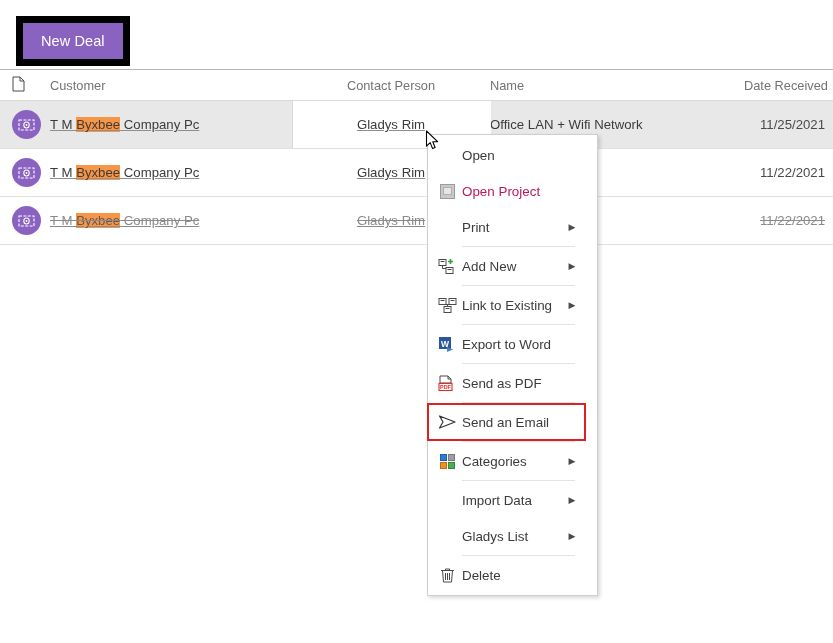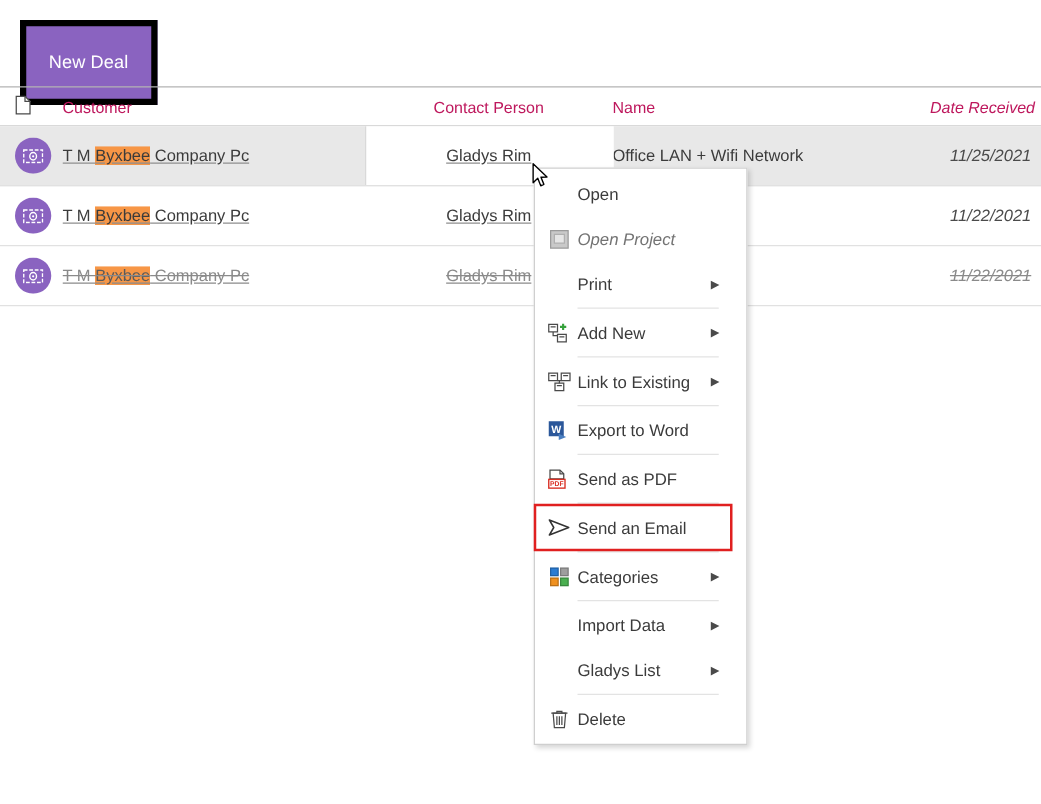--- a/index.html
+++ b/index.html
@@ -19,24 +19,24 @@
 
   
   #toolbar {
     height: 69px;
     box-sizing: border-box;
     padding: 16px 0 0 16px;
   }
   #new-deal-button {
     display: inline-block;
     background: #8a63c0;
-    border: 5px solid #000000;
+    border: 7px solid #000000;
     color: #ffffff;
     font-size: 14.5px;
-    padding: 11px 18px;
+    padding: 0 18px;
     height: 36px;
     line-height: 36px;
     cursor: pointer;
     user-select: none;
     letter-spacing: .1px;
     text-align: center;
   }
 
   
   #grid {
@@ -50,34 +50,34 @@
     box-sizing: border-box;
     border-bottom: 1px solid #e1e1e1;
     position: relative;
   }
   #header-row {
     height: 31px;
     border-bottom: 1px solid #d9d9d9;
     color: #7a7a7a;
     font-size: 12.8px;
   }
-  #header-row .cell { color: #be185d; }
+  #header-row .cell { color: #737373; }
 
   .cell {
     box-sizing: border-box;
     flex: 0 0 auto;
     padding-left: 0;
     overflow: hidden;
     white-space: nowrap;
   }
   .col-icon   { width: 50px; padding-left: 12px; }
   .col-cust   { width: 242px; }
   .col-contact{ width: 198px; text-align: center; }
   .col-name   { width: 254px; }
-  .col-date   { width: 89px; text-align: right; padding-right: 8px; font-style: italic; }
+  .col-date   { width: 89px; text-align: right; padding-right: 8px; }
 
   
   .row-selected { background: #e8e8e8; }
   .row-selected .col-contact,
   .row-selected .col-icon {
     background: transparent;
   }
   
   .selected-notch {
     position: absolute;
@@ -138,21 +138,21 @@
     display: flex;
     align-items: center;
     height: 36px;
     padding: 0 8px 0 6px;
     font-size: 13.4px;
     color: #3b3b3b;
     cursor: pointer;
     position: relative;
     box-sizing: border-box;
   }
-  .menu-item.disabled { color: #737373; cursor: default; font-style: italic; }
+  .menu-item.disabled { color: #be185d; cursor: default; }
   .mi-icon {
     width: 26px;
     min-width: 26px;
     height: 20px;
     display: flex;
     align-items: center;
     justify-content: center;
     margin-right: 2px;
   }
   .mi-label { flex: 1 1 auto; white-space: nowrap; }

